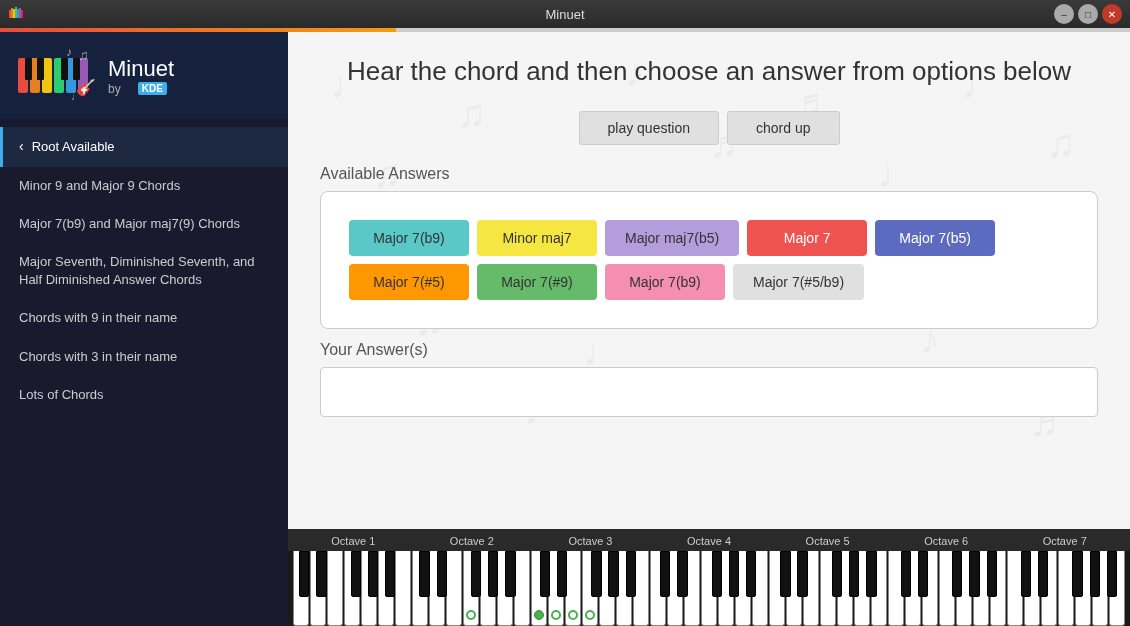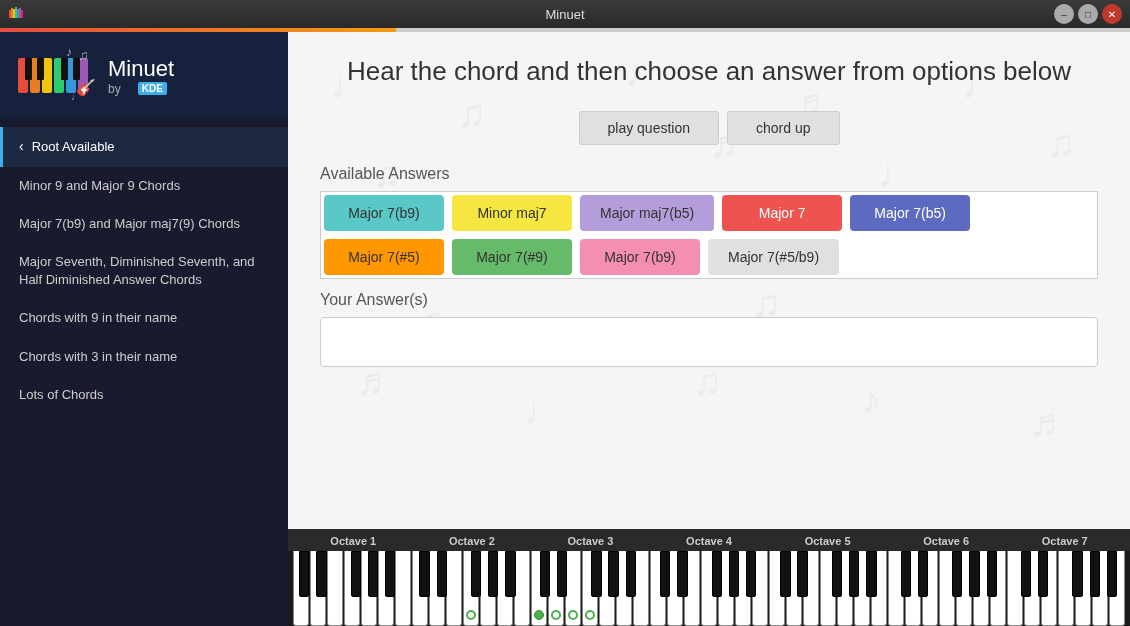--- a/index.html
+++ b/index.html
@@ -156,23 +156,23 @@
     }
 
     .section-label {
       font-size: 16px;
       color: #555;
       margin-bottom: 8px;
     }
 
     .answers-area {
       border: 1px solid #ccc;
-      border-radius: 0;
+      border-radius: 8px;
       background: white;
-      padding: 3px;
+      padding: 28px;
       margin-bottom: 12px;
     }
 
     .answers-grid {
       display: flex;
       flex-wrap: wrap;
       gap: 8px;
     }
 
     .answer-chip {
@@ -195,21 +195,20 @@
       min-height: 50px;
       margin-bottom: 8px;
       flex-shrink: 0;
     }
 
     
     .piano-container {
       background: #2a2a2a;
       padding: 6px 0 0;
       flex-shrink: 0;
-      font-weight: bold;
     }
 
     .octave-labels {
       display: flex;
       padding: 0 6px;
       margin-bottom: 4px;
     }
 
     .octave-label {
       color: #ccc;

